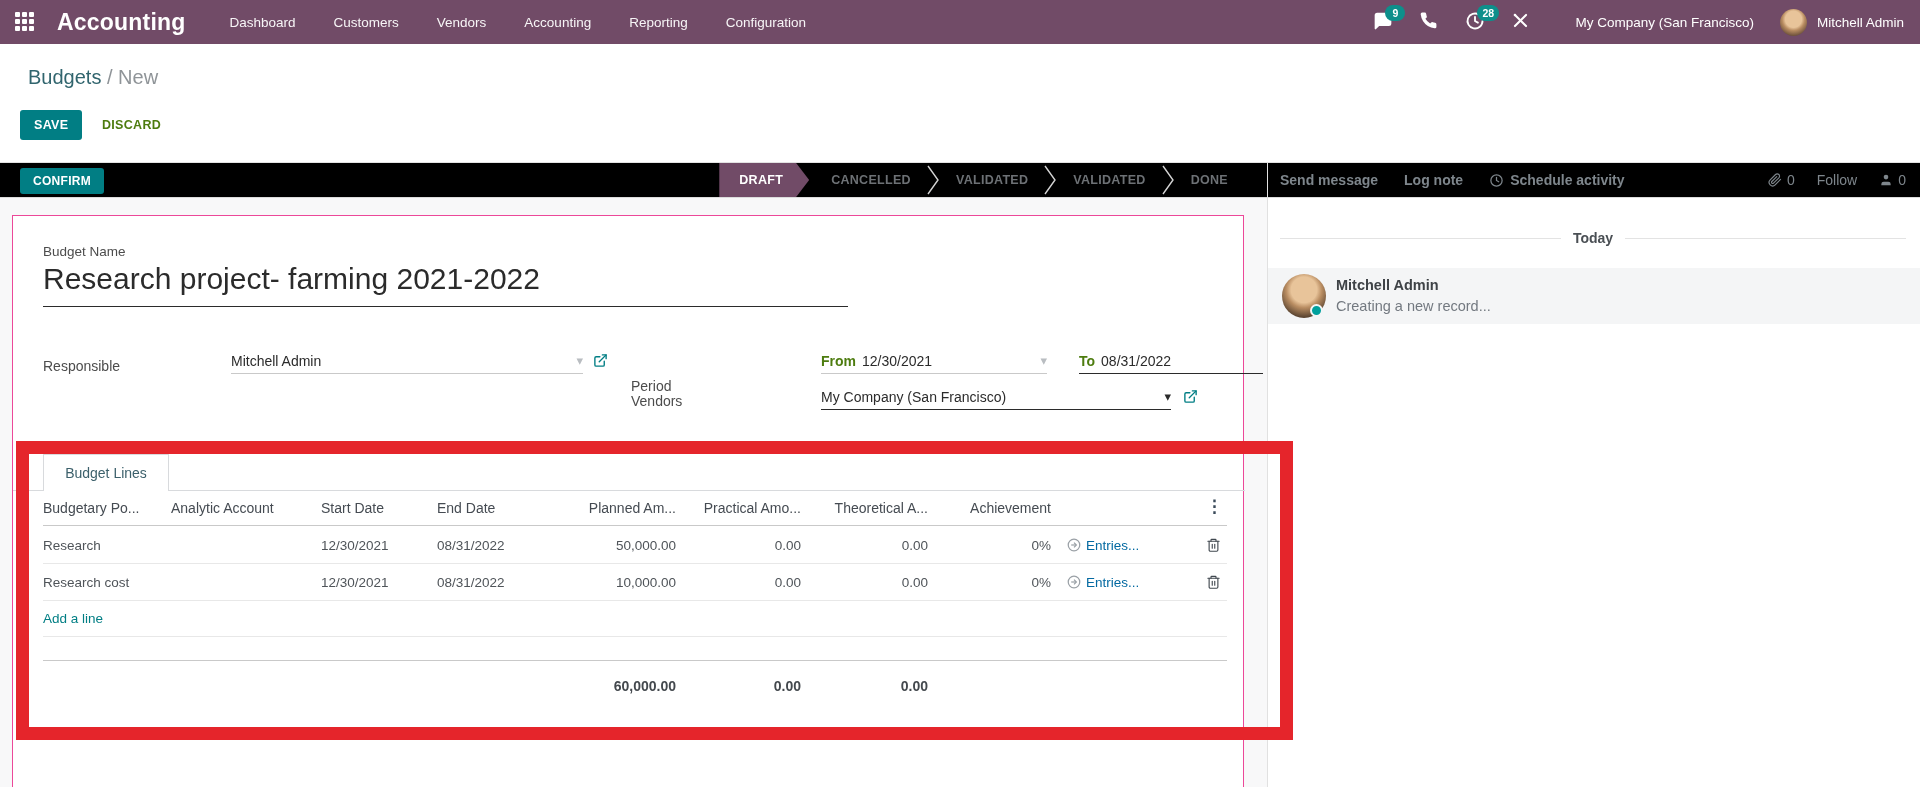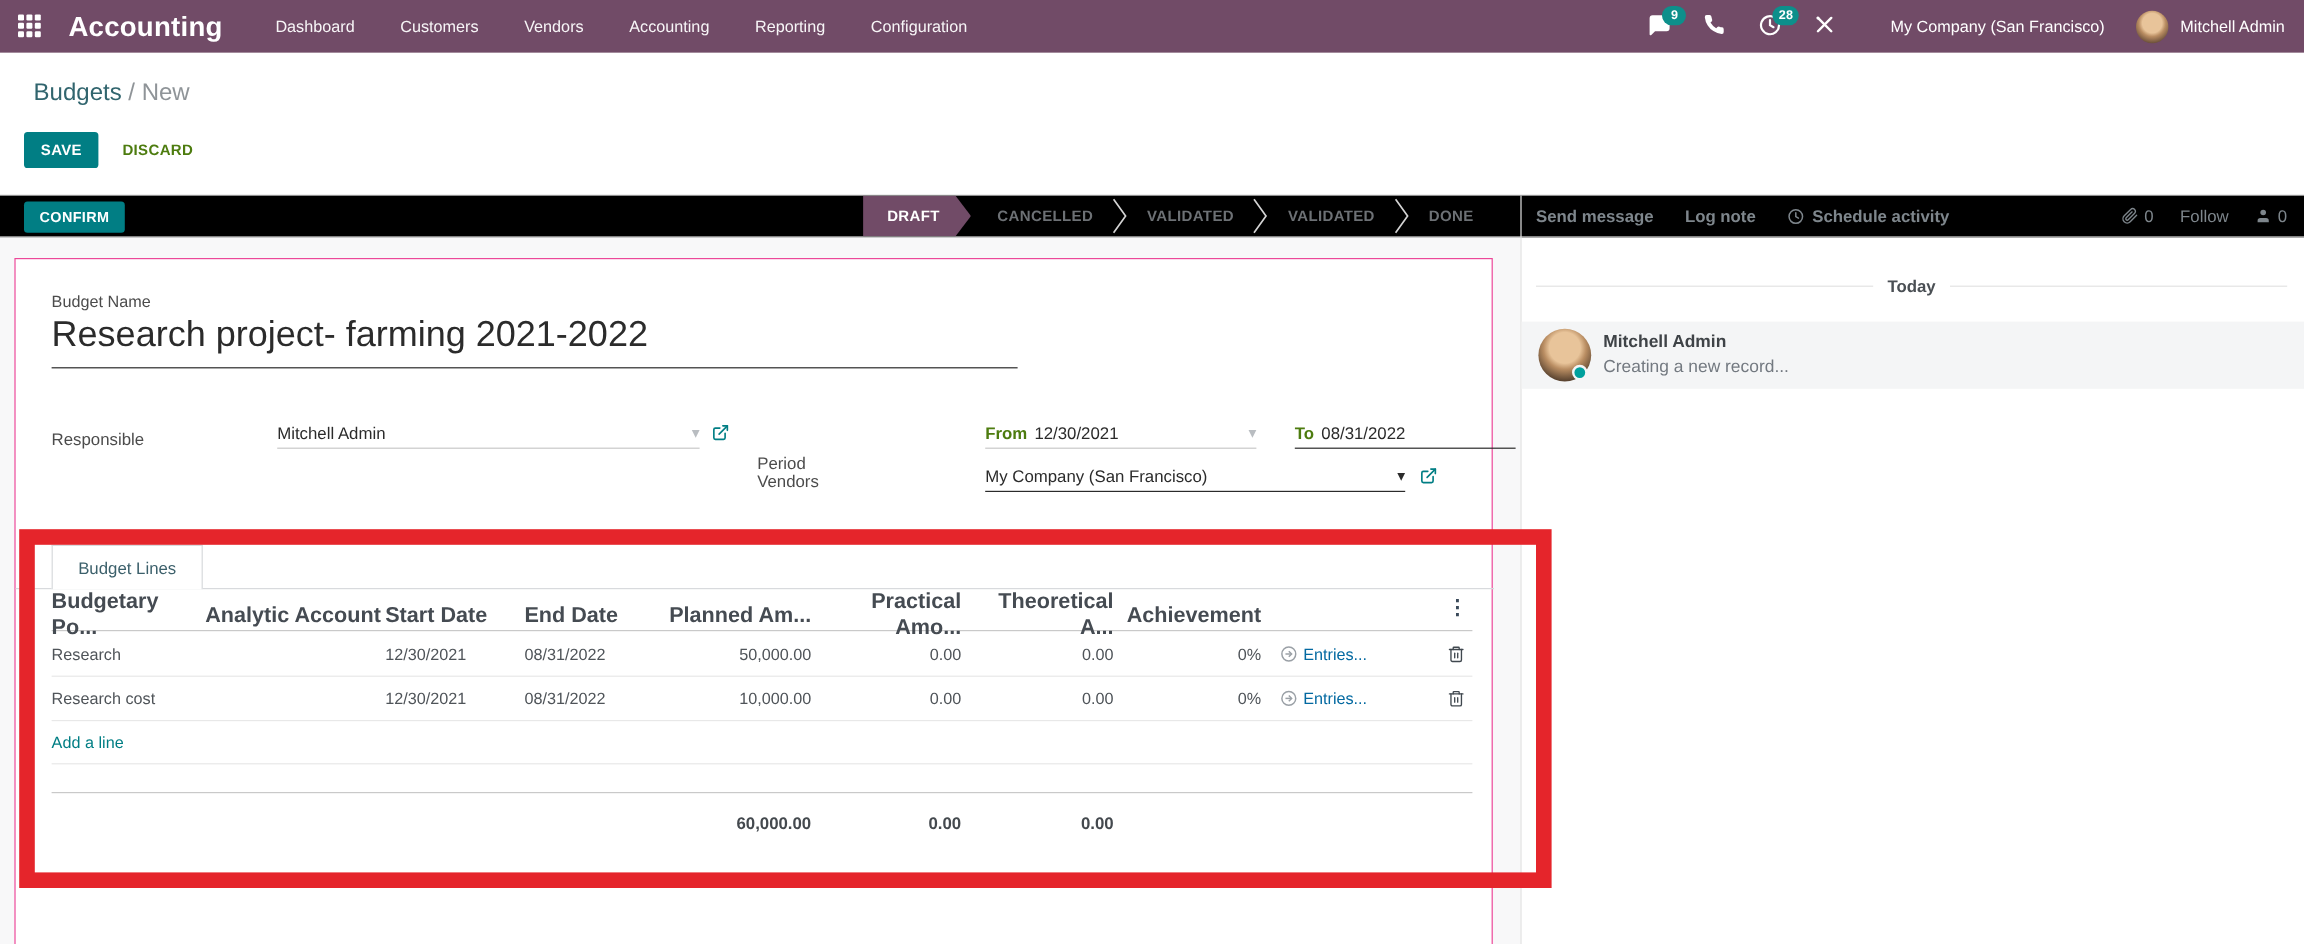--- a/index.html
+++ b/index.html
@@ -96,21 +96,21 @@
 
   
   .tab { position:absolute; left:30px; top:238px; width:126px; height:37px; background:#fff;
          border:1px solid #d8dadd; border-bottom:none; z-index:2;
          display:flex; align-items:center; justify-content:center;
          font-size:14px; color:#3c606b; cursor:pointer; }
   .tabline { position:absolute; left:0; top:274px; width:1232px; height:1px; background:#d8dadd; }
   .tgrid { display:grid; grid-template-columns:128px 150px 116px 116px 123px 125px 127px 123px 126px 1fr;
            align-items:center; }
   .thead { position:absolute; left:30px; top:275px; width:1184px; height:35px;
-           border-bottom:1px solid #c9c9c9; font-size:18px; font-weight:bold; color:#454b52; }
+           border-bottom:1px solid #c9c9c9; font-size:14px; font-weight:normal; color:#454b52; }
   .thead div { cursor:pointer; }
   .num { text-align:right; }
   .trow { position:absolute; left:30px; width:1184px; height:37px;
           border-bottom:1px solid #e8e8e8; font-size:13.5px; color:#4f5459; }
   .trow .cell { cursor:pointer; }
   .entries { display:flex; align-items:center; gap:5px; color:#0369a1; padding-left:16px; cursor:pointer; }
   .trashcell { display:flex; justify-content:flex-end; padding-right:6px; }
   .trash { cursor:pointer; }
   .addline { position:absolute; left:30px; top:385px; width:1184px; height:36px;
              border-bottom:1px solid #e8e8e8; display:flex; align-items:center; }

